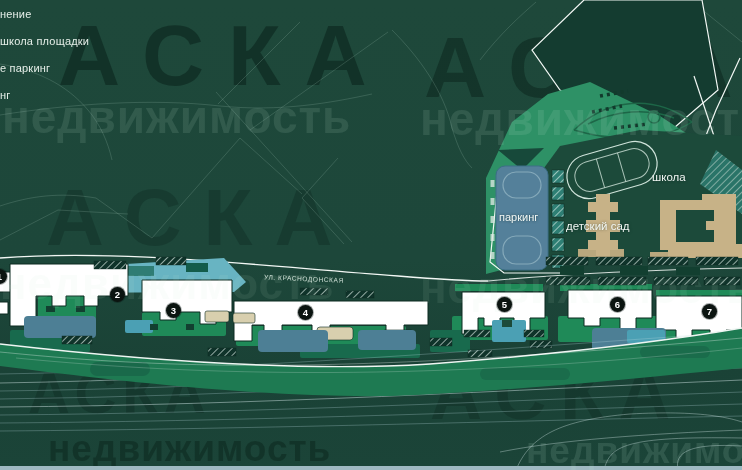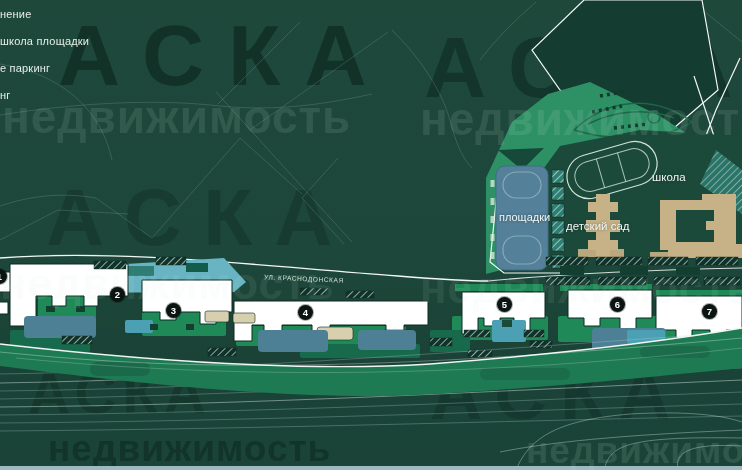--- a/index.html
+++ b/index.html
@@ -277,21 +277,21 @@
   </div>
 
   <div class="layer" style="pointer-events:none;text-align:right;">
     <div class="legend-item" style="top:8px;">нение</div>
     <div class="legend-item" style="top:35px;">школа площадки</div>
     <div class="legend-item" style="top:62px;">е паркинг</div>
     <div class="legend-item" style="top:89px;">нг</div>
   </div>
 
   <div class="label street-label" style="left:264px;top:275px;">УЛ. КРАСНОДОНСКАЯ</div>
-  <div class="label area-label" style="left:499px;top:211px;font-size:11px;">площадки</div>
+  <div class="label area-label" style="left:499px;top:211px;font-size:11px;">паркинг</div>
   <div class="label area-label" style="left:566px;top:220px;">детский сад</div>
   <div class="label area-label" style="left:652px;top:171px;">школа</div>
 
   <div class="badge" style="left:-8px;top:269px;">1</div>
   <div class="badge" style="left:110px;top:287px;">2</div>
   <div class="badge" style="left:166px;top:303px;">3</div>
   <div class="badge" style="left:298px;top:305px;">4</div>
   <div class="badge" style="left:497px;top:297px;">5</div>
   <div class="badge" style="left:610px;top:297px;">6</div>
   <div class="badge" style="left:702px;top:304px;">7</div>

